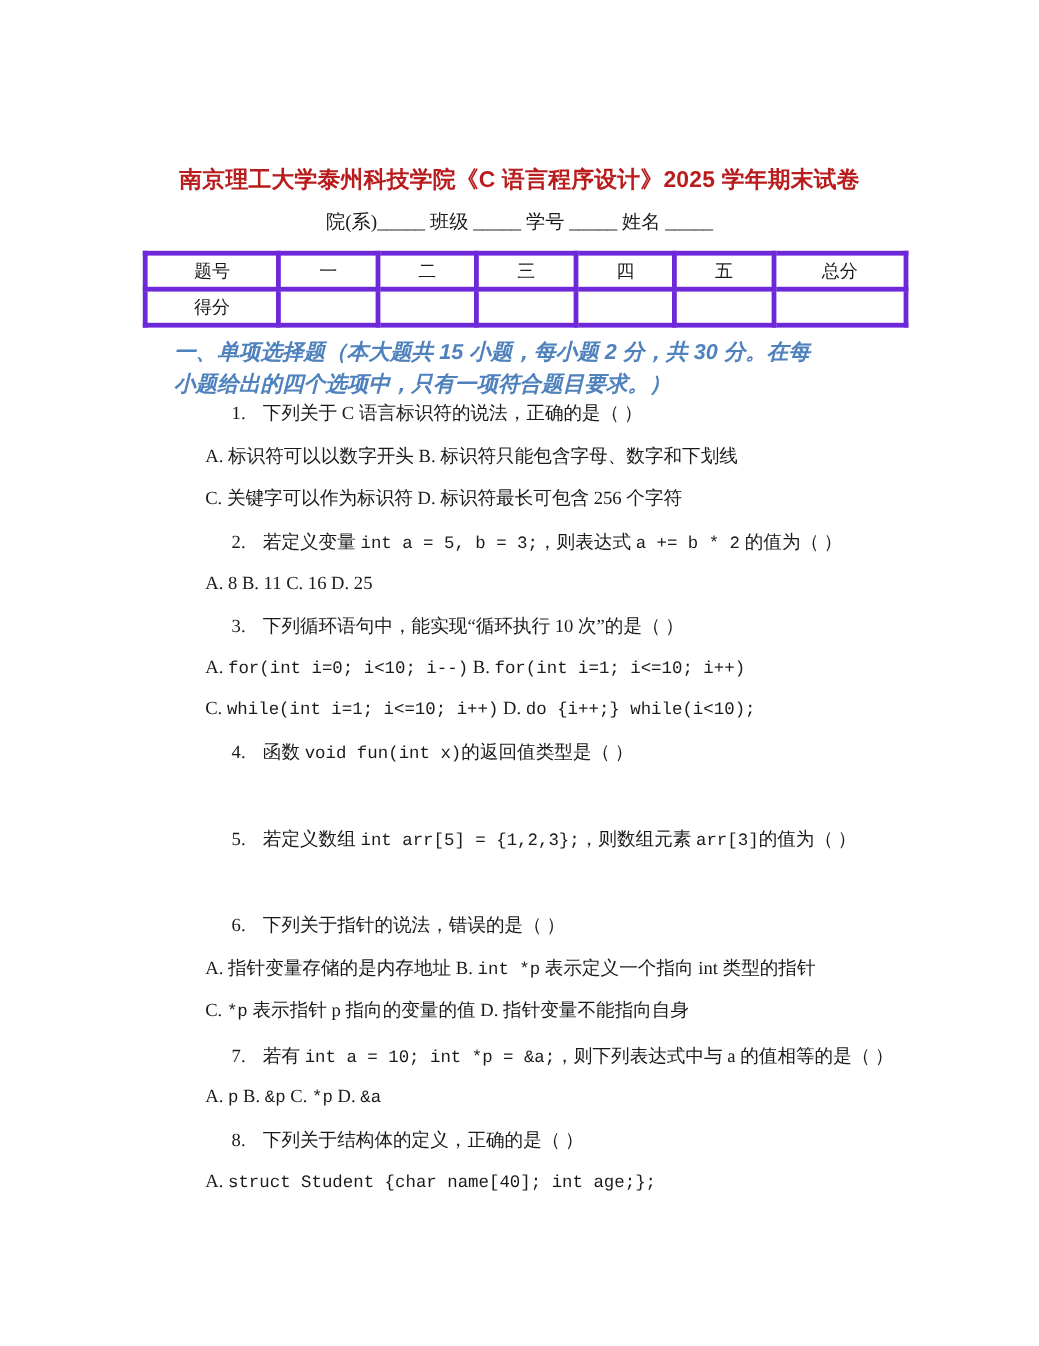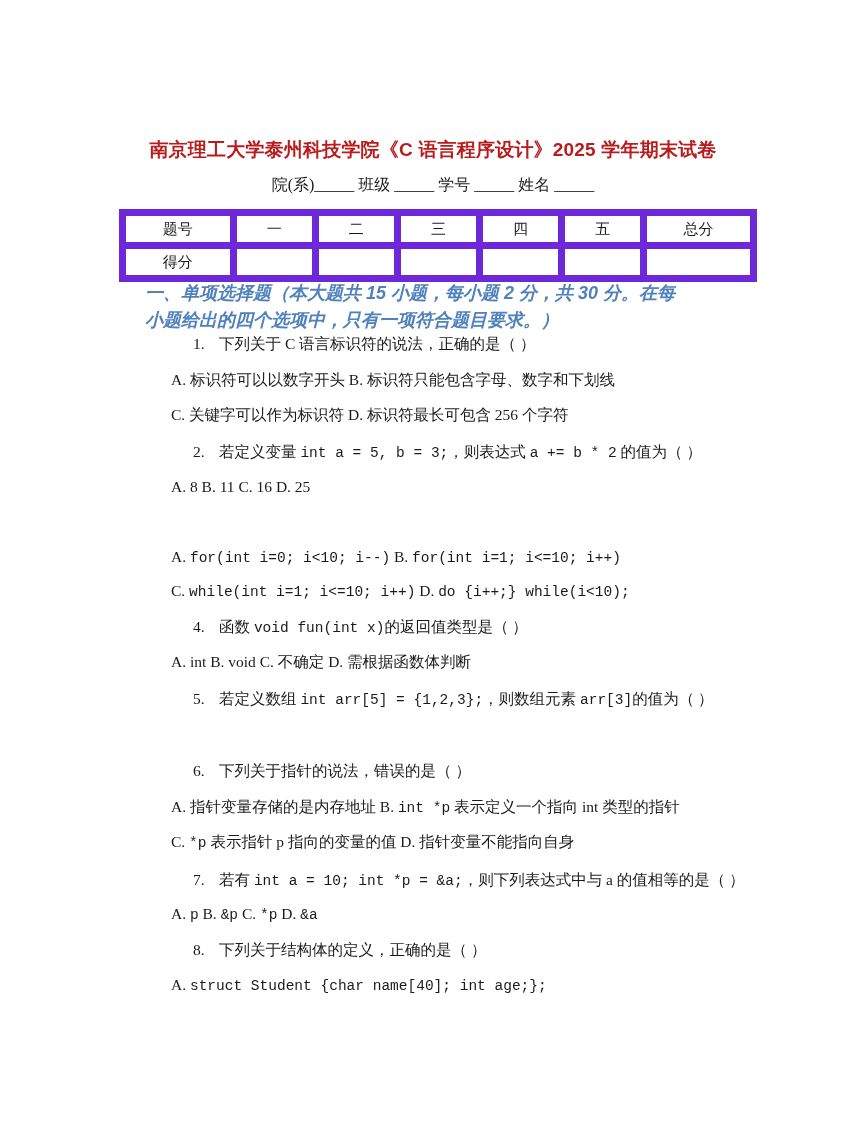--- a/index.html
+++ b/index.html
@@ -16,21 +16,21 @@
     }
     .info-line {
       position: absolute; left: 0; width: 866px; top: 175px;
       text-align: center; font-size: 16px;
     }
     .score-table {
       position: absolute; left: 119px; top: 209px; width: 638px;
       border-collapse: collapse; font-size: 15px;
     }
     .score-table td {
-      border: 7px solid #6d28d9; height: 26px; text-align: center; padding: 0;
+      border: 4px solid #6d28d9; height: 26px; text-align: center; padding: 0;
     }
     .section-heading {
       position: absolute; left: 145px; top: 280px; width: 600px;
       font-family: "Liberation Sans", "DejaVu Sans", sans-serif;
       font-weight: bold; font-size: 18px; color: #4f81bd; line-height: 27px; font-style: italic;
     }
     .q { position: absolute; left: 145px; font-size: 15.5px; white-space: nowrap; margin-left: 48px; }
     .q .num { display: inline-block; width: 26px; }
     .opt { position: absolute; left: 171px; font-size: 15.5px; white-space: nowrap; }
     .mono { font-family: "Liberation Mono", "DejaVu Sans Mono", monospace; font-size: 14.5px; }
@@ -84,31 +84,33 @@
     <span class="num">1.</span><span>下列关于 C 语言标识符的说法，正确的是（ ）</span>
   </div>
   <div class="opt" style="top:370px">A. 标识符可以以数字开头 B. 标识符只能包含字母、数字和下划线</div>
   <div class="opt" style="top:405px">C. 关键字可以作为标识符 D. 标识符最长可包含 256 个字符</div>
 
   <div class="q" style="top:442px">
     <span class="num">2.</span><span>若定义变量 </span><span class="mono">int a = 5, b = 3;</span><span>，则表达式 </span><span class="mono">a += b * 2</span><span> 的值为（ ）</span>
   </div>
   <div class="opt" style="top:478px">A. 8 B. 11 C. 16 D. 25</div>
 
+  <div class="q" style="top:512px">
+    <span class="num">3.</span><span>下列循环语句中，能实现“循环执行 10 次”的是（ ）</span>
+  </div>
   <div class="opt" style="top:548px">
     <span>A. </span><span class="mono">for(int i=0; i&lt;10; i--)</span><span> B. </span><span class="mono">for(int i=1; i&lt;=10; i++)</span>
   </div>
   <div class="opt" style="top:582px">
     <span>C. </span><span class="mono">while(int i=1; i&lt;=10; i++)</span><span> D. </span><span class="mono">do {i++;} while(i&lt;10);</span>
   </div>
 
   <div class="q" style="top:617px">
     <span class="num">4.</span><span>函数 </span><span class="mono">void fun(int x)</span><span>的返回值类型是（ ）</span>
   </div>
-  <div class="opt" style="top:652px">A. int B. void C. 不确定 D. 需根据函数体判断</div>
 
   <div class="q" style="top:689px">
     <span class="num">5.</span><span>若定义数组 </span><span class="mono">int arr[5] = {1,2,3};</span><span>，则数组元素 </span><span class="mono">arr[3]</span><span>的值为（ ）</span>
   </div>
 
   <div class="q" style="top:761px">
     <span class="num">6.</span><span>下列关于指针的说法，错误的是（ ）</span>
   </div>
   <div class="opt" style="top:797px">
     <span>A. 指针变量存储的是内存地址 B. </span><span class="mono">int  *p</span><span> 表示定义一个指向 int 类型的指针</span>

